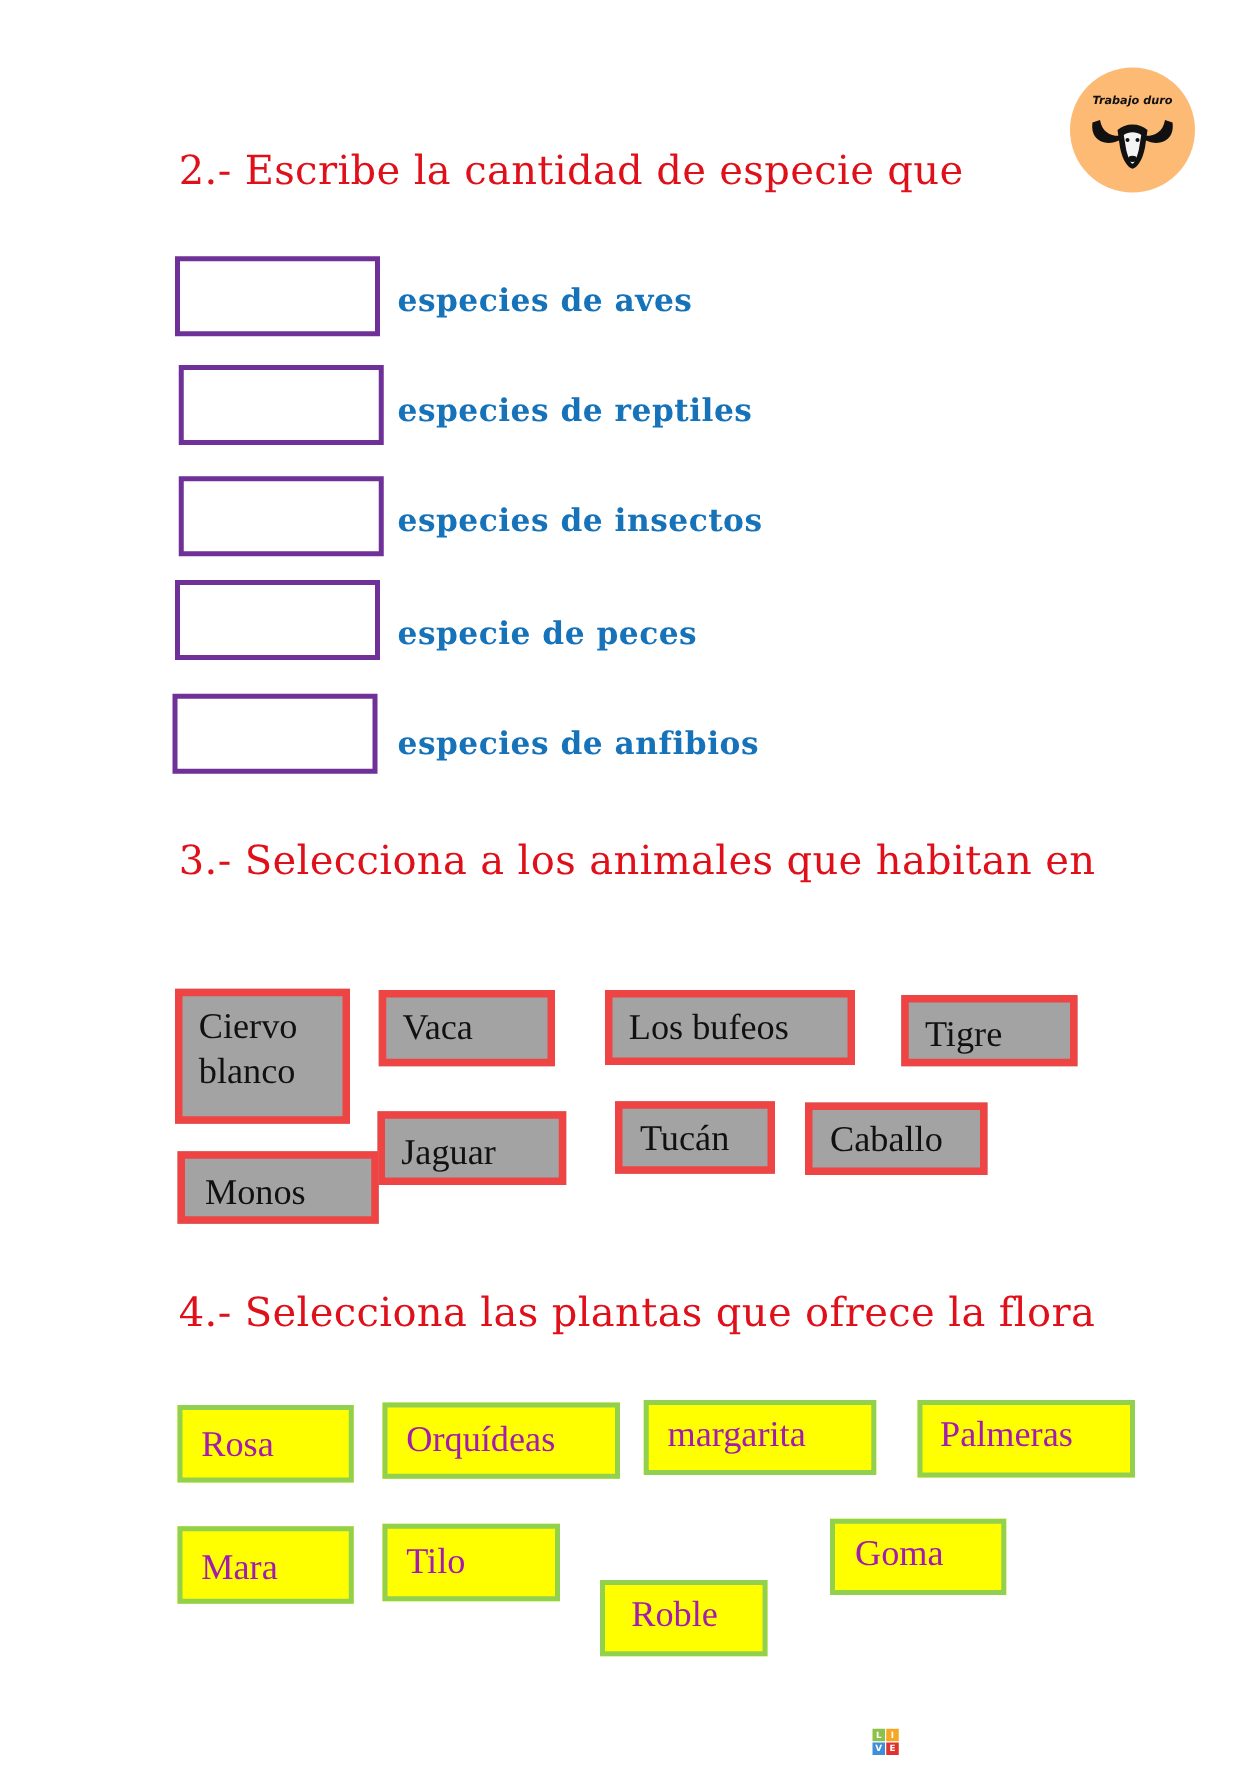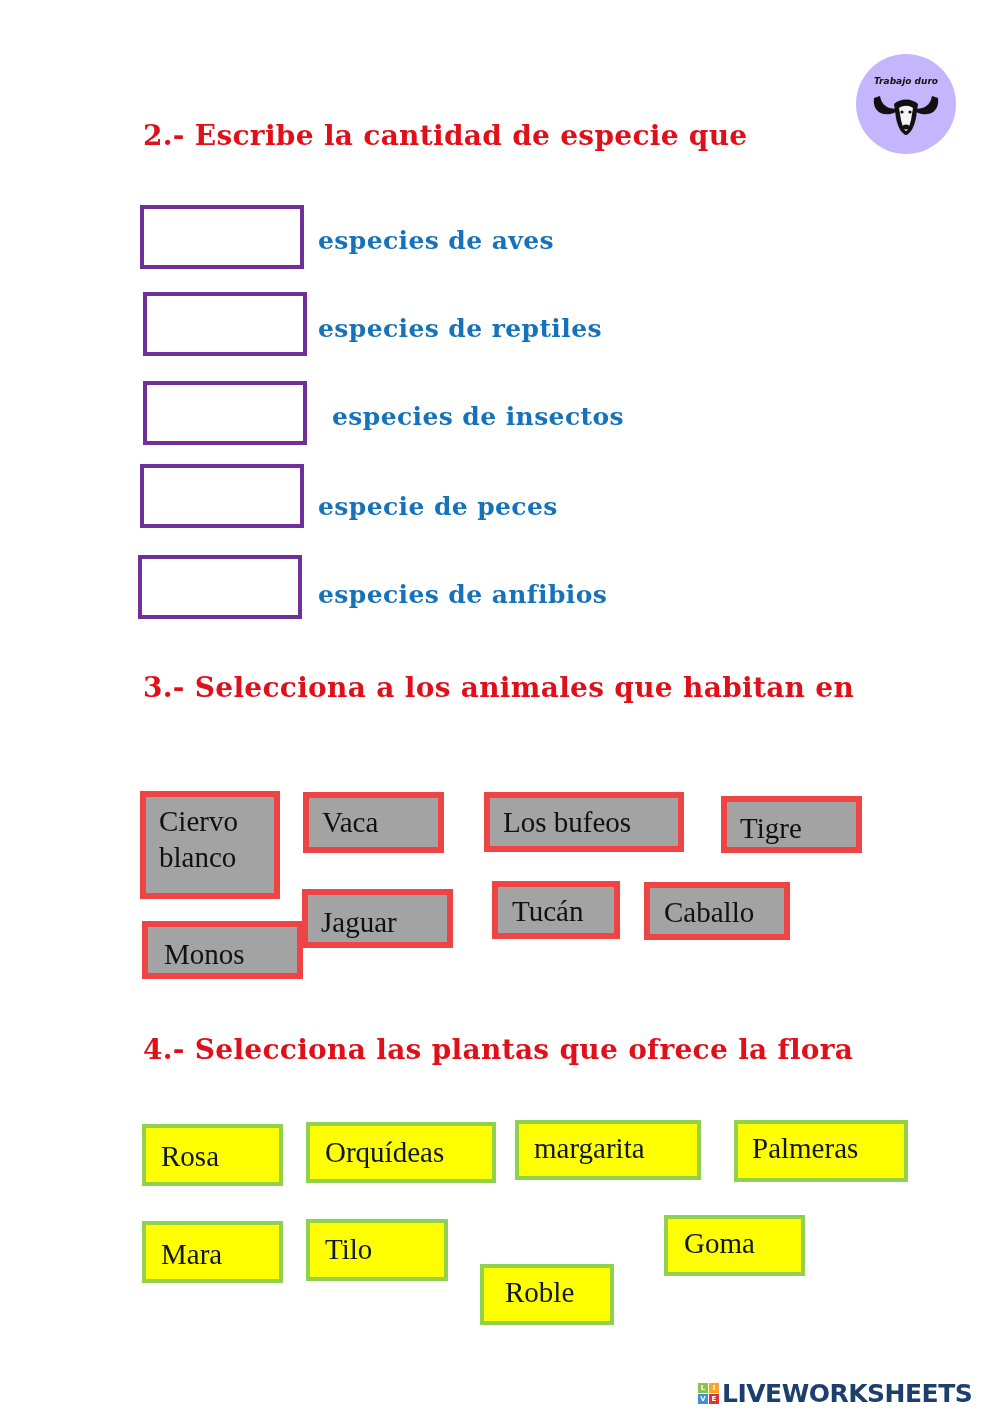--- a/index.html
+++ b/index.html
@@ -1,24 +1,24 @@
 <!DOCTYPE html>
 <html><head>
 <meta charset="utf-8">
 <style>
   html, body { margin: 0; padding: 0; }
   body { width: 1000px; height: 1413px; background: #ffffff; position: relative; overflow: hidden; font-family: "DejaVu Serif", serif; }
   .abs { position: absolute; }
-  .heading { color: #e0101a; font-weight: bold; font-size: 28px; line-height: 36px; letter-spacing: 0.3px; }
+  .heading { color: #e0101a; font-weight: normal; font-size: 32px; line-height: 36px; letter-spacing: 0.3px; }
   .heading-line { display: block; white-space: nowrap; }
   .answer-box { position: absolute; border: 4px solid #6f3198; background: #ffffff; box-sizing: border-box; }
   .species-label { position: absolute; color: #1672b9; font-weight: bold; font-size: 25px; white-space: nowrap; letter-spacing: 0.4px; }
   .animal-chip { position: absolute; border: 6px solid #ef4444; background: #a3a3a3; box-sizing: border-box; color: #111; font-family: "Liberation Serif", serif; font-size: 29px; line-height: 36px; padding: 6px 0 0 13px; cursor: pointer; }
-  .plant-chip { position: absolute; border: 4px solid #92d050; background: #ffff00; box-sizing: border-box; color: #0f172a; font-family: "Liberation Serif", serif; font-size: 29px; line-height: 36px; padding: 8px 0 0 14px; cursor: pointer; white-space: nowrap; }
-  .logo { position: absolute; left: 856px; top: 54px; width: 100px; height: 100px; border-radius: 50%; background: #c4b5fd; }
+  .plant-chip { position: absolute; border: 4px solid #92d050; background: #ffff00; box-sizing: border-box; color: #a21caf; font-family: "Liberation Serif", serif; font-size: 29px; line-height: 36px; padding: 8px 0 0 14px; cursor: pointer; white-space: nowrap; }
+  .logo { position: absolute; left: 856px; top: 54px; width: 100px; height: 100px; border-radius: 50%; background: #fdba74; }
   .logo-text { position: absolute; left: 0; width: 100%; top: 22px; text-align: center; font-family: "DejaVu Sans", sans-serif; font-weight: bold; font-style: italic; font-size: 9px; color: #111; }
   .lw { position: absolute; left: 698px; top: 1378px; height: 30px; display: flex; align-items: center; }
   .lw-tiles { display: grid; grid-template-columns: 10px 10px; grid-template-rows: 10px 10px; gap: 1px; margin-right: 3px; }
   .lw-tile { width: 10px; height: 10px; font-family: "DejaVu Sans", sans-serif; font-size: 7px; font-weight: bold; color: #fff; text-align: center; line-height: 10px; }
   .lw-text { font-family: "DejaVu Sans", sans-serif; font-weight: bold; font-size: 25px; color: #1d3f6e; letter-spacing: -0.5px; }
 </style>
 </head>
 <body>
 
 <div class="logo">
@@ -38,21 +38,21 @@
   <span class="heading-line">2.- Escribe la cantidad de especie que</span>
 </div>
 
 <input class="answer-box" style="left: 140px; top: 205px; width: 164px; height: 64px;" value="">
 <div class="species-label" style="left:318px;top:226px">especies de aves</div>
 
 <input class="answer-box" style="left: 143px; top: 292px; width: 164px; height: 64px;" value="">
 <div class="species-label" style="left:318px;top:314px">especies de reptiles</div>
 
 <input class="answer-box" style="left: 143px; top: 381px; width: 164px; height: 64px;" value="">
-<div class="species-label" style="left:332px;top:402px">especies de insectos</div>
+<div class="species-label" style="left:318px;top:402px">especies de insectos</div>
 
 <input class="answer-box" style="left: 140px; top: 464px; width: 164px; height: 64px;" value="">
 <div class="species-label" style="left:318px;top:492px">especie de peces</div>
 
 <input class="answer-box" style="left: 138px; top: 555px; width: 164px; height: 64px;" value="">
 <div class="species-label" style="left:318px;top:580px">especies de anfibios</div>
 
 <div class="abs heading" style="left:143px;top:668px;line-height:40px">
   <span class="heading-line">3.- Selecciona a los animales que habitan en</span>
 </div>
@@ -82,14 +82,13 @@
 <div class="plant-chip" style="left:480px;top:1264px;width:134px;height:61px;padding-left:21px;padding-top:6px">Roble</div>
 <div class="plant-chip" style="left:664px;top:1215px;width:141px;height:61px;padding-left:16px;padding-top:6px">Goma</div>
 
 <div class="lw">
   <div class="lw-tiles">
     <span class="lw-tile" style="background:#8bc34a">L</span>
     <span class="lw-tile" style="background:#f5a623">I</span>
     <span class="lw-tile" style="background:#3f8fd8">V</span>
     <span class="lw-tile" style="background:#e0322e">E</span>
   </div>
-  <span class="lw-text">LIVEWORKSHEETS</span>
 </div>
 
 </body></html>

